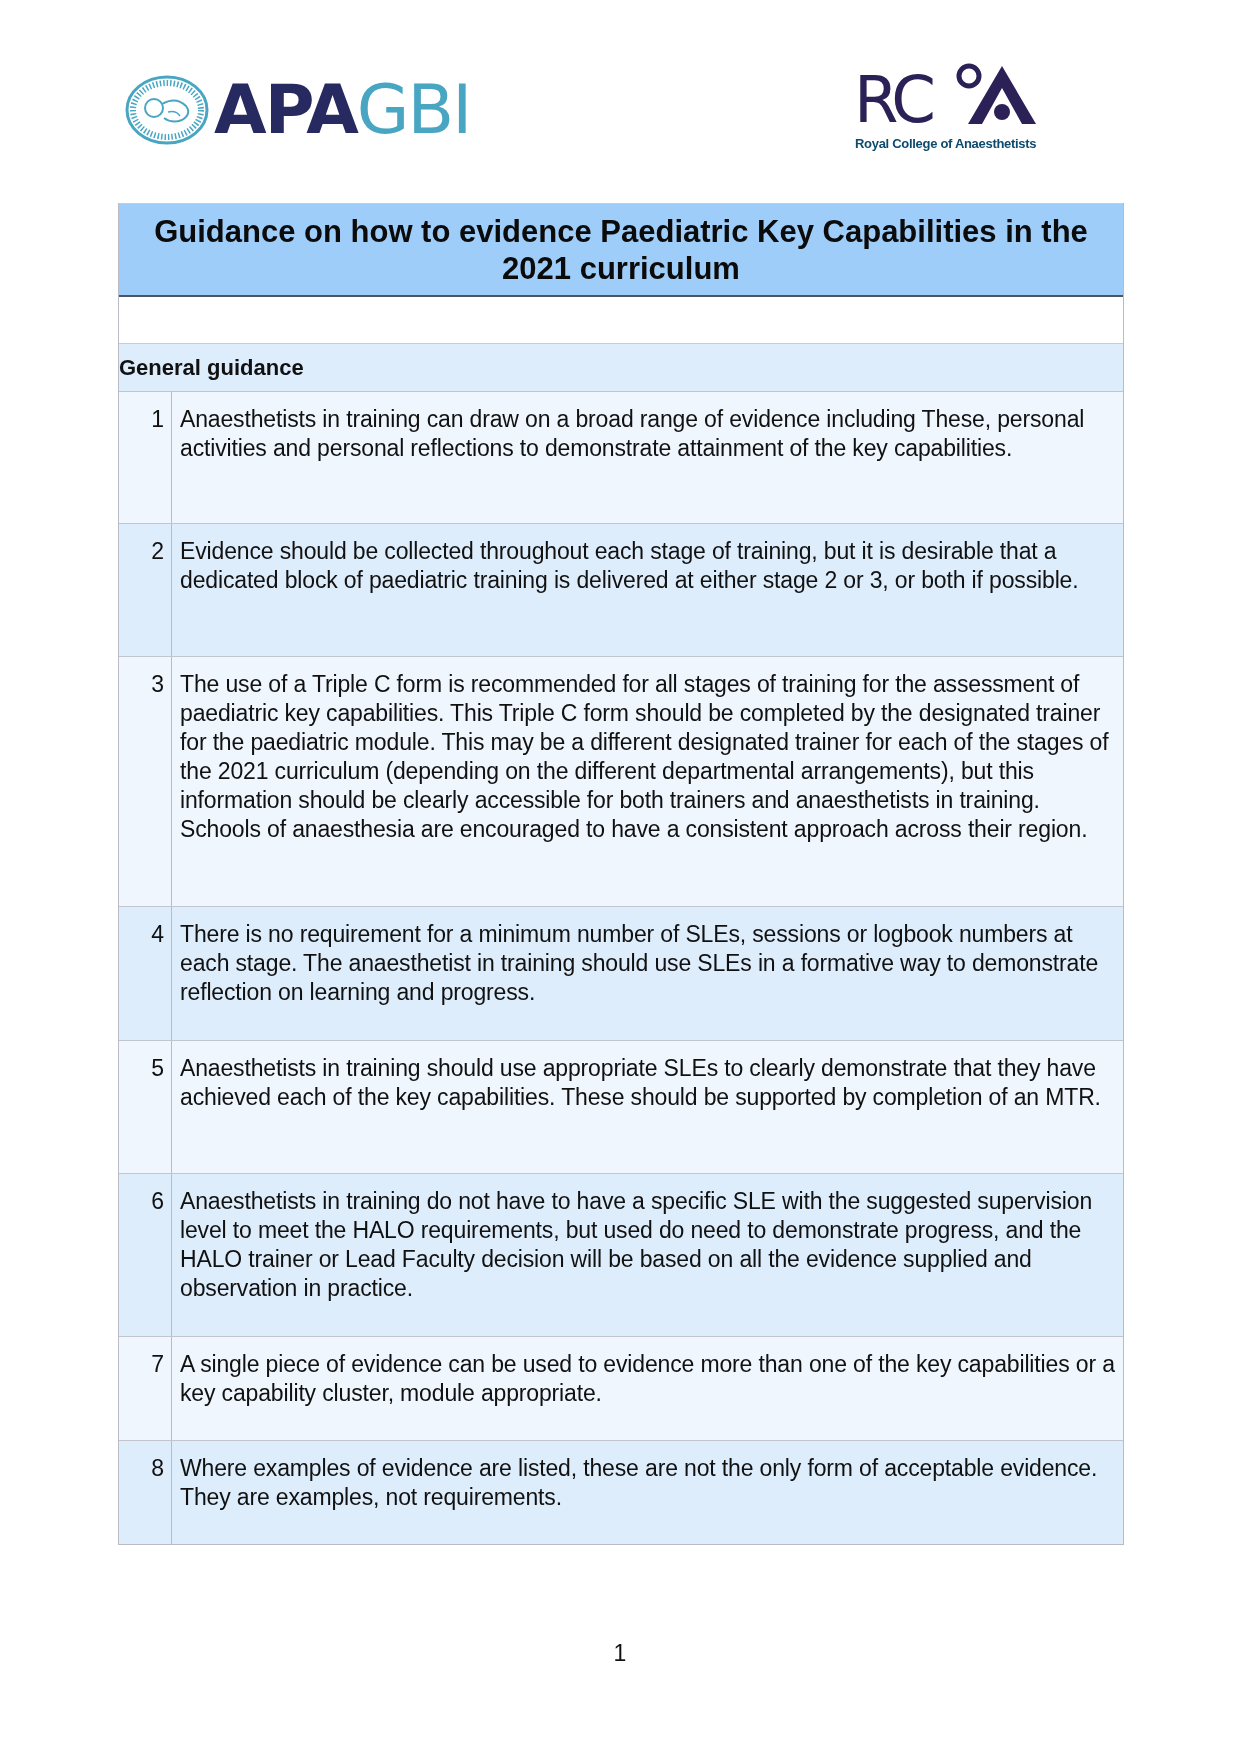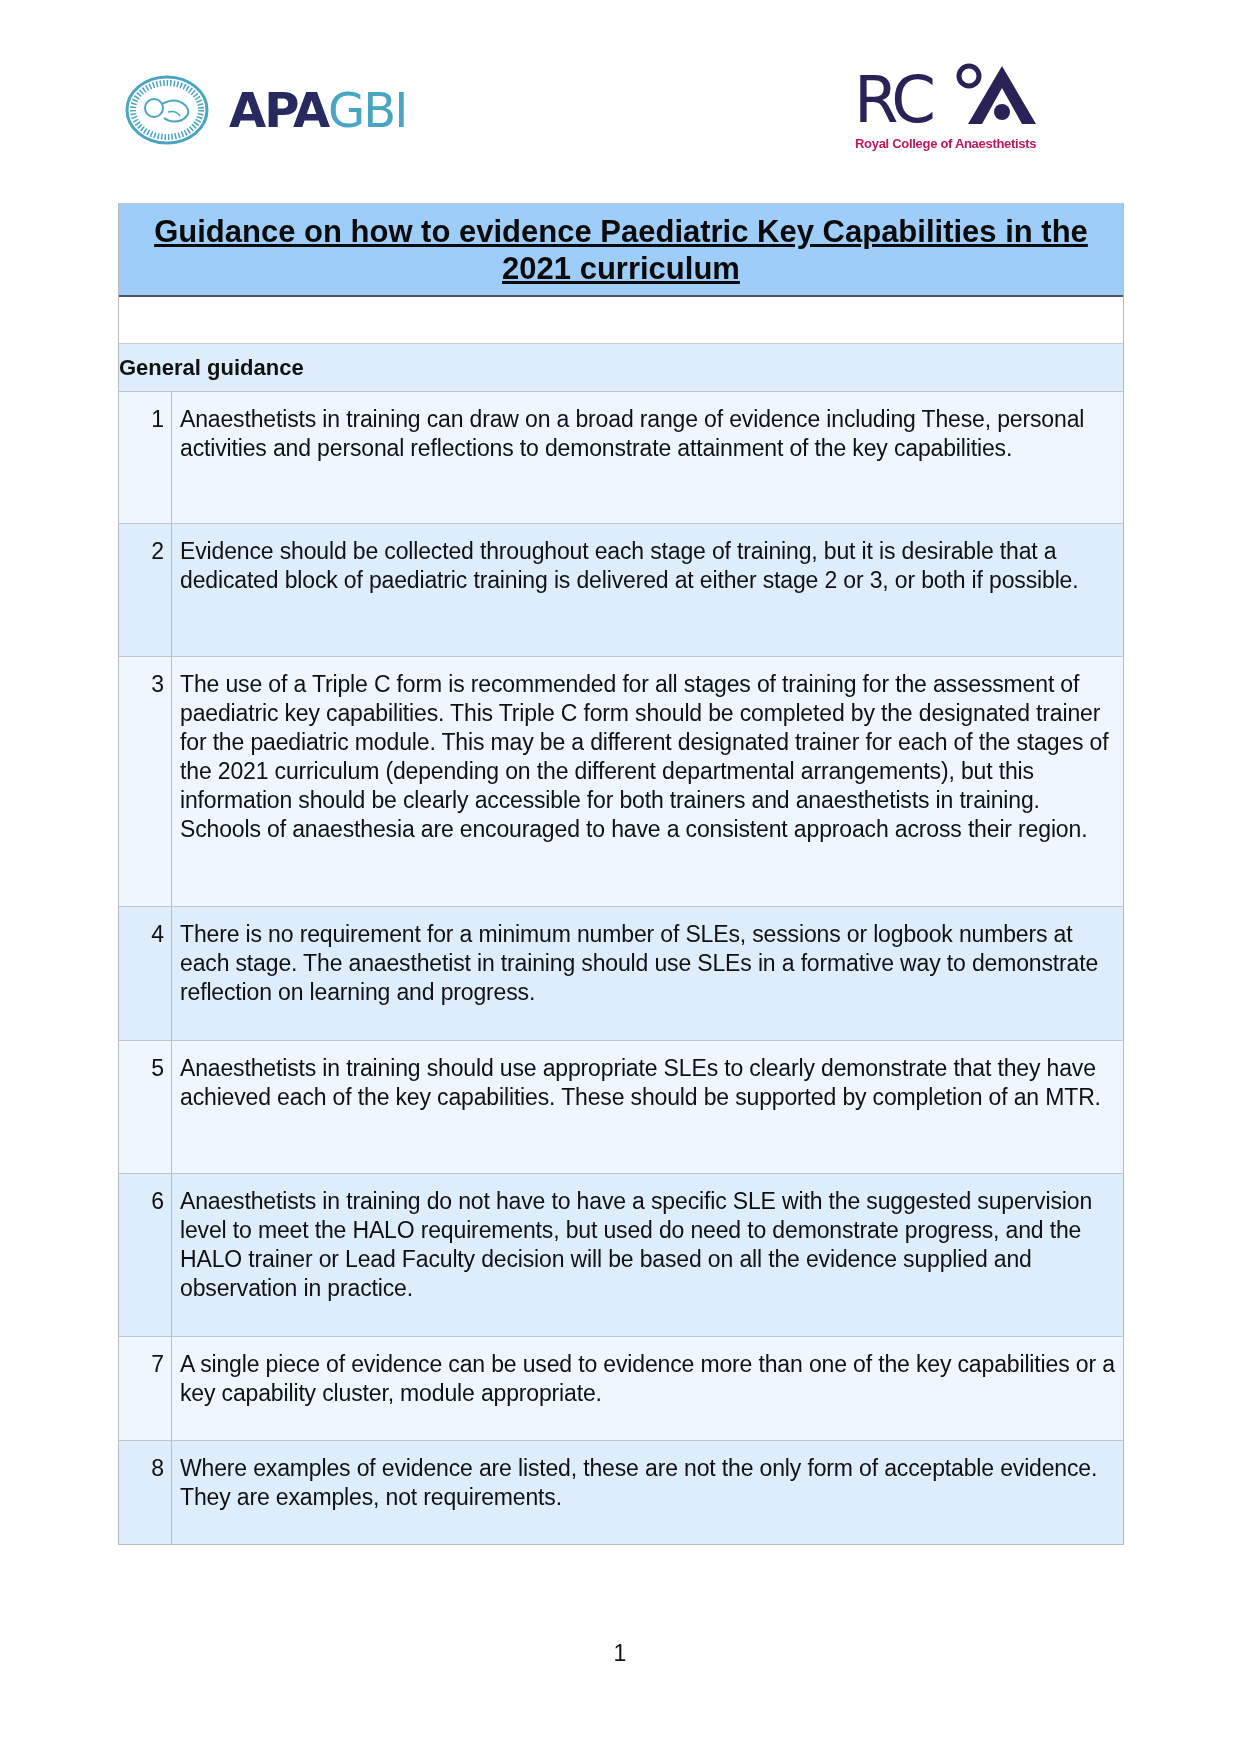--- a/index.html
+++ b/index.html
@@ -4,31 +4,31 @@
 <style>
   html, body { margin: 0; padding: 0; }
   body {
     width: 1240px; height: 1753px; background: #ffffff;
     position: relative; overflow: hidden;
     font-family: "Liberation Sans", sans-serif; color: #111;
   }
   
   .logo-apa { position: absolute; left: 124px; top: 72px; height: 76px; display: flex; align-items: center; }
   .apa-emblem { width: 86px; height: 72px; }
-  .apa-text { margin-left: 19px; font-family: "DejaVu Sans", sans-serif; font-size: 48px; letter-spacing: -2px; line-height: 1; }
+  .apa-text { margin-left: 4px; font-family: "DejaVu Sans", sans-serif; font-size: 68px; letter-spacing: -2px; line-height: 1; }
   .apa-text .apa { color: #272a60; font-weight: bold; }
   .apa-text .gbi { color: #49a6c3; font-weight: normal; }
 
   .logo-rcoa { position: absolute; left: 852px; top: 60px; width: 210px; height: 100px; text-decoration: underline; }
-  .rcoa-sub { position: absolute; left: 3px; top: 76px; font-size: 13px; color: #be185d; font-weight: bold; letter-spacing: -0.3px; white-space: nowrap; }
+  .rcoa-sub { position: absolute; left: 3px; top: 76px; font-size: 13px; color: #0c4a6e; font-weight: bold; letter-spacing: -0.3px; white-space: nowrap; }
 
   
   .doc-table { position: absolute; left: 118px; top: 203px; width: 1004px; border-left: 1px solid #b9bcc2; border-right: 1px solid #b9bcc2; border-bottom: 1px solid #b9bcc2; }
   .title-cell { height: 91px; background: #9fcdf9; border-bottom: 2px solid #4d5560; border-top: 1px solid #c8ccd2; display: flex; align-items: center; justify-content: center; text-align: center; }
-  .title-cell span { font-weight: bold; font-size: 31px; line-height: 37px; color: #0b0b0b; padding: 0 16px; text-decoration: underline; }
+  .title-cell span { font-weight: bold; font-size: 31px; line-height: 37px; color: #0b0b0b; padding: 0 16px; }
   .blank-row { height: 46px; background: #ffffff; border-bottom: 1px solid #c9ccd1; }
   .section-row { height: 47px; background: #deedfc; border-bottom: 1px solid #c2c6cc; display: flex; align-items: center; }
   .section-row span { font-weight: bold; font-size: 22px; color: #111; }
   .item-row { display: flex; border-bottom: 1px solid #c2c6cc; }
   .item-row:last-child { border-bottom: none; }
   .item-row.odd { background: #eff6fe; }
   .item-row.even { background: #deedfc; }
   .num-cell { width: 53px; border-right: 1px solid #b9bcc2; text-align: right; padding-right: 7px; box-sizing: border-box; font-size: 23px; line-height: 29px; padding-top: 13px; }
   .text-cell { flex: 1; font-size: 23px; line-height: 29px; padding: 13px 8px 0 8px; letter-spacing: -0.15px; }
 

